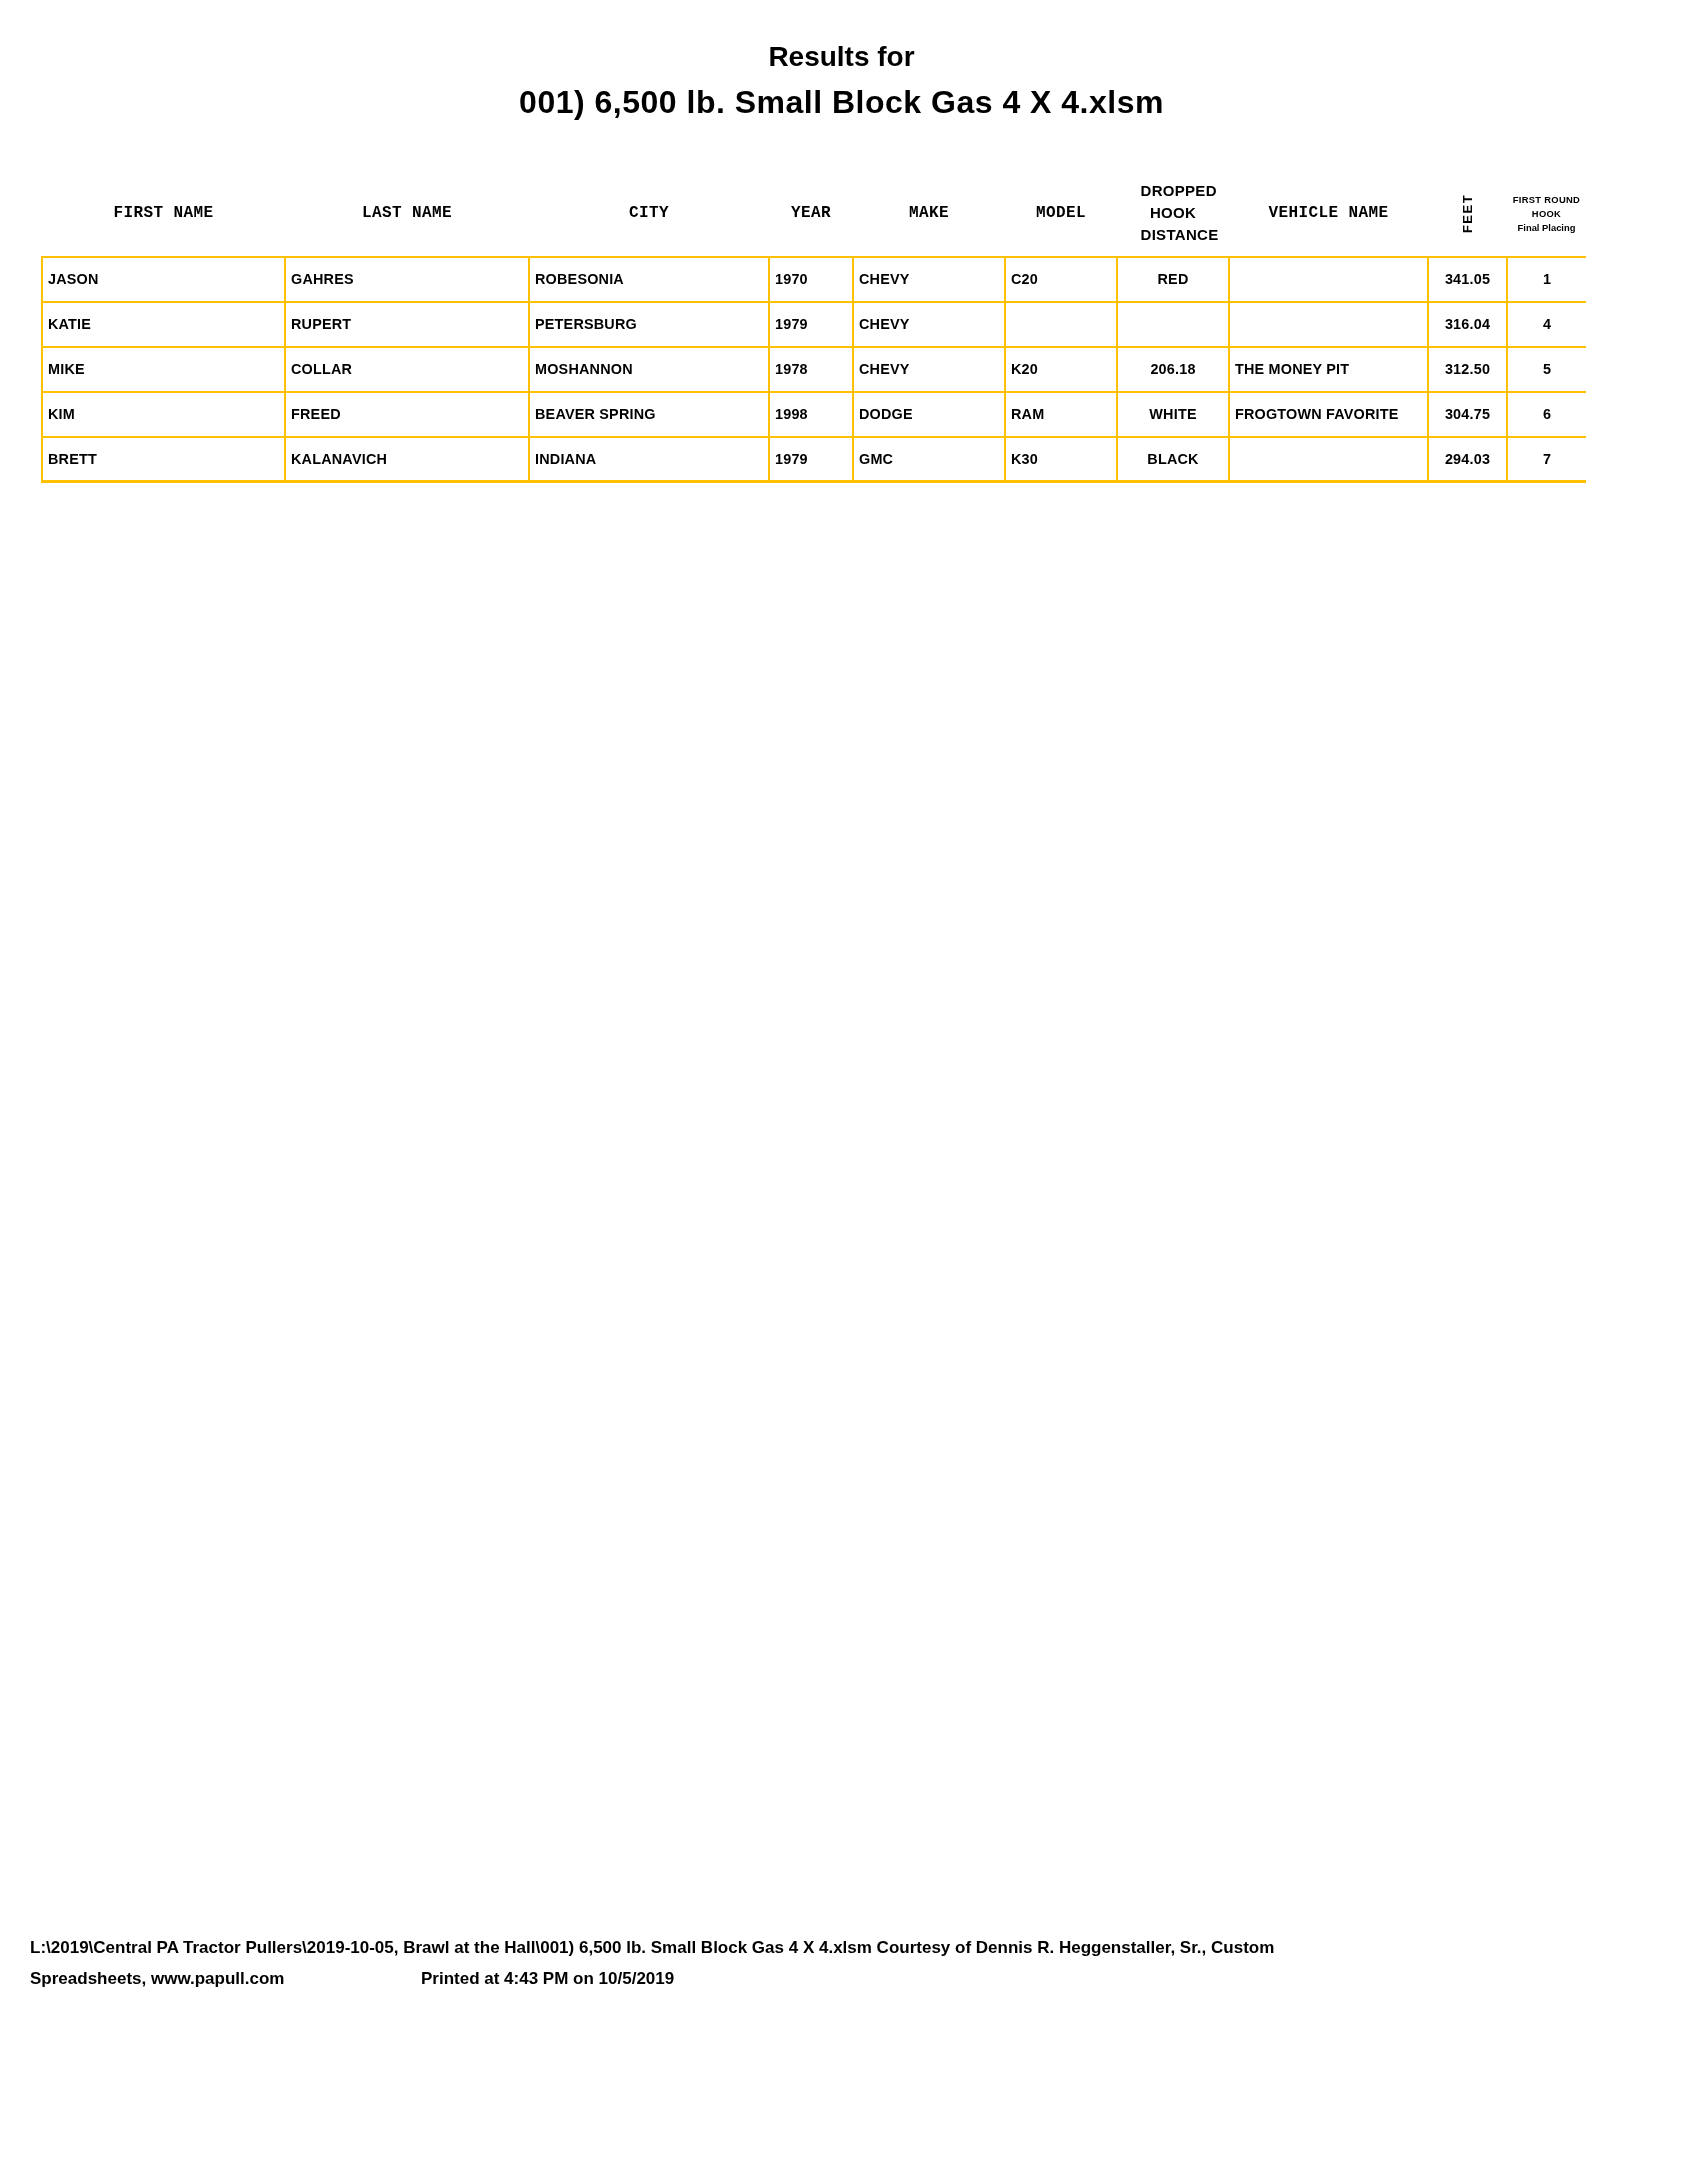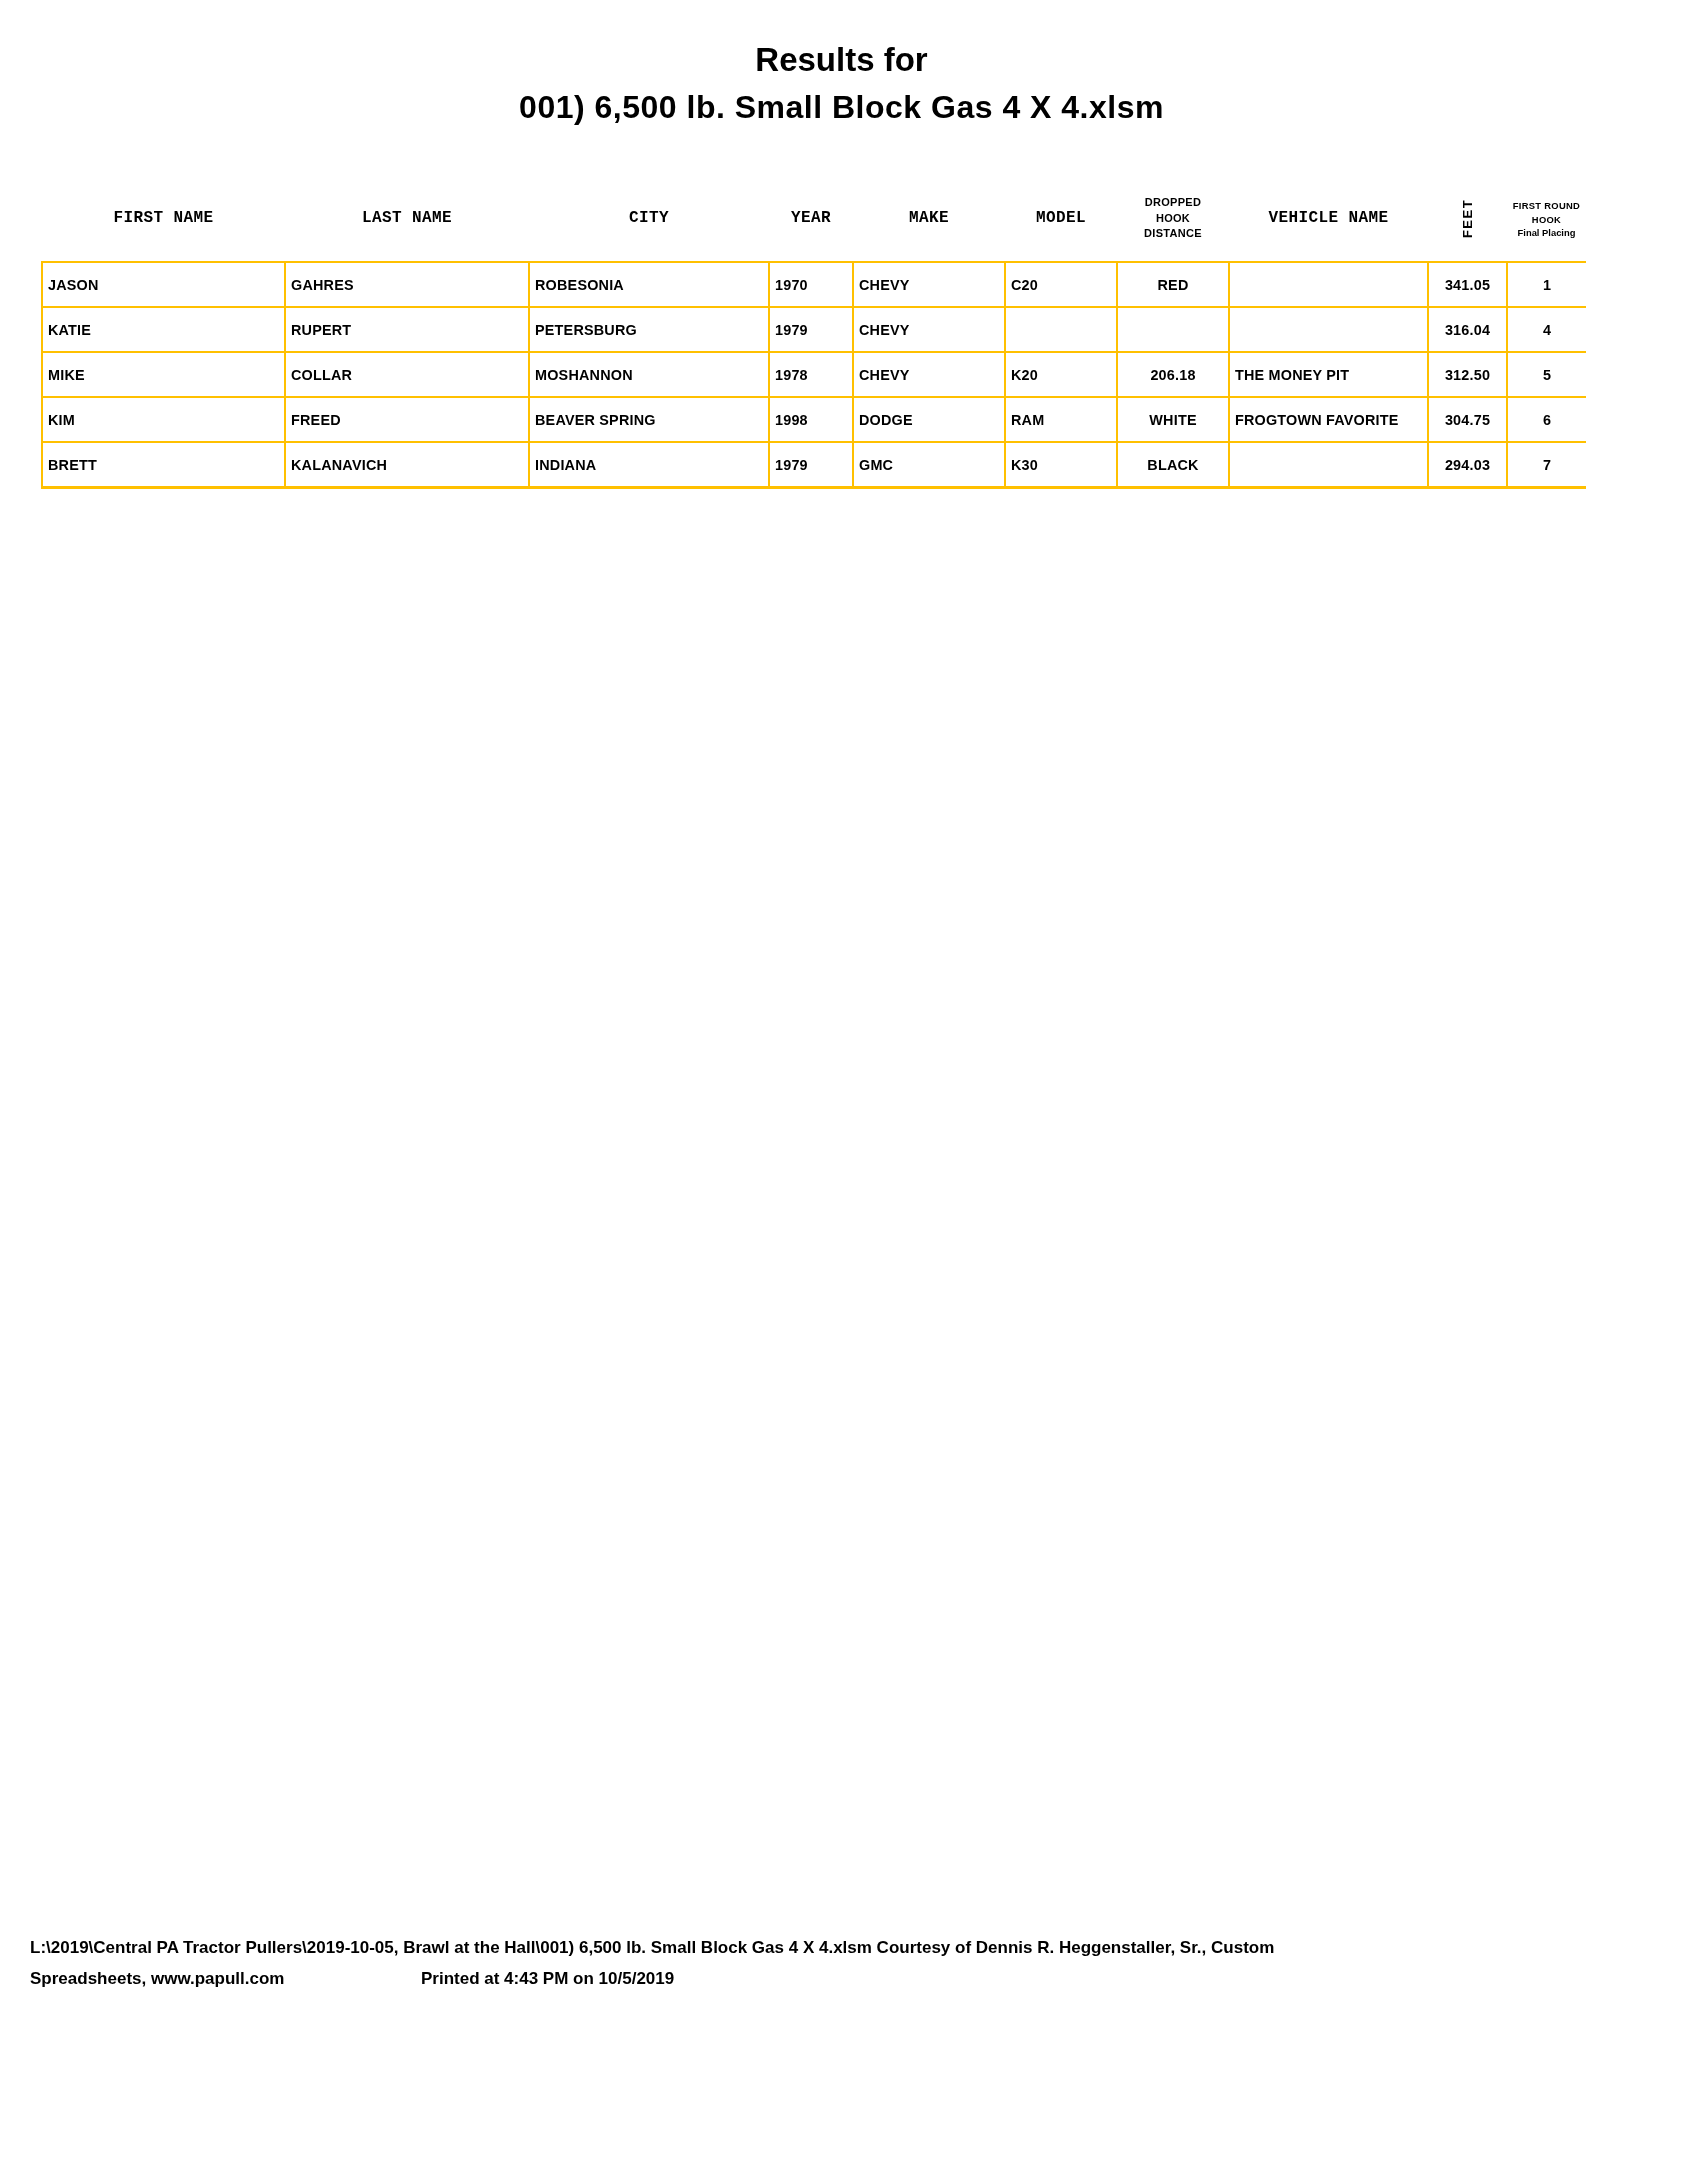--- a/index.html
+++ b/index.html
@@ -7,39 +7,39 @@
   body {
     width: 1683px; height: 2178px;
     background: #ffffff;
     color: #000000;
     font-family: "Liberation Sans", sans-serif;
     position: relative;
   }
 
   
   .title-block { text-align: center; padding-top: 42px; font-weight: bold; }
-  .title-line1 { font-size: 33px; line-height: 1.1; }
+  .title-line1 { font-size: 28px; line-height: 1.1; }
   .title-line2 { font-size: 32px; line-height: 1.1; margin-top: 12px; letter-spacing: 0.5px; }
 
   
   table.results {
     border-collapse: collapse;
     table-layout: fixed;
     width: 1543px;
     margin: 50px 0 0 41px;
   }
   thead tr { height: 87px; }
   th {
     font-weight: bold;
     vertical-align: middle;
     text-align: center;
     padding: 0;
   }
   .col-header { font-size: 16px; letter-spacing: 0.4px; font-family: Liberation Mono, monospace; }
-  .hdr-narrow { width: 65px; margin: 0 auto; font-size: 11px; line-height: 1.45; letter-spacing: 0.3px; }
+  .hdr-narrow { width: 65px; margin: 0 auto; font-size: 15px; line-height: 1.45; letter-spacing: 0.3px; }
   .rot-header span {
     display: inline-block;
     transform: rotate(-90deg);
     font-size: 13px;
     letter-spacing: 1.5px;
   }
   .placing-header { font-size: 9.4px; line-height: 1.5; letter-spacing: 0.3px; width: 73px; margin: 0 auto; }
   .placing-sub { font-size: 9.4px; font-weight: bold; }
 
   tbody td {

